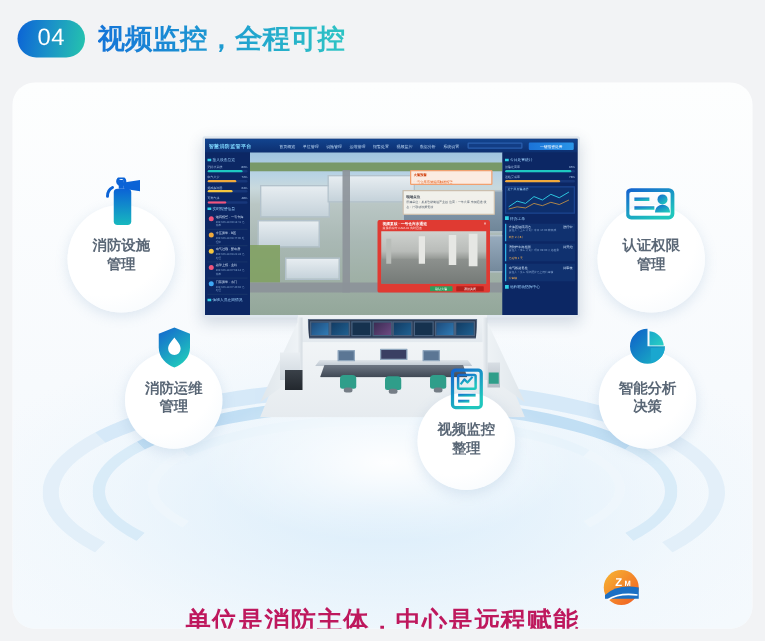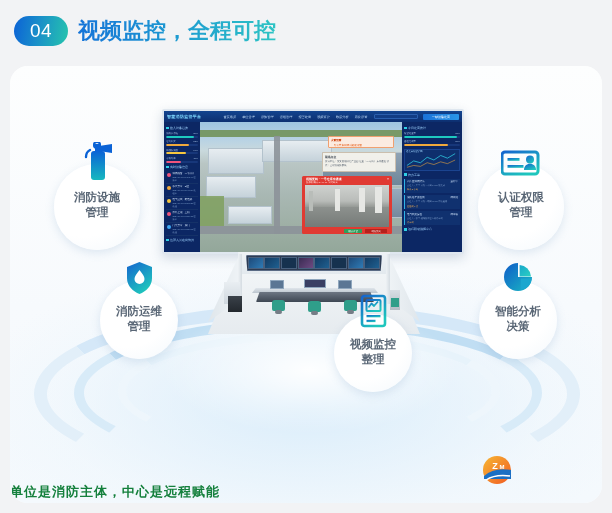--- a/index.html
+++ b/index.html
@@ -272,23 +272,23 @@
   .fc-label {
     position: absolute; left: 0; right: 0;
     color: #5a6776; font-size: 11.5px; line-height: 15px;
     font-weight: bold; white-space: nowrap;
   }
   .fc-icon { position: absolute; }
 
   
   .caption {
     position: absolute; left: 0; right: 0; top: 417px;
-    text-align: left;
-    font-size: 13px; font-weight: bold;
-    color: #15803d; letter-spacing: 1px;
+    text-align: center;
+    font-size: 20px; font-weight: bold;
+    color: #be185d; letter-spacing: 1px;
   }
   .logo { position: absolute; left: 482px; top: 455px; display: flex; align-items: center; gap: 4px; }
   .logo-mark { width: 30px; height: 30px; flex: none; }
   .logo-text .l1 { font-size: 14px; font-weight: bold; color: #1b1b1b; line-height: 15px; letter-spacing: .5px; }
   .logo-text .l2 { font-size: 11px; font-weight: bold; color: #1b1b1b; line-height: 12px; letter-spacing: .3px; }
 </style>
 </head>
 <body>
 
 <div class="header">

